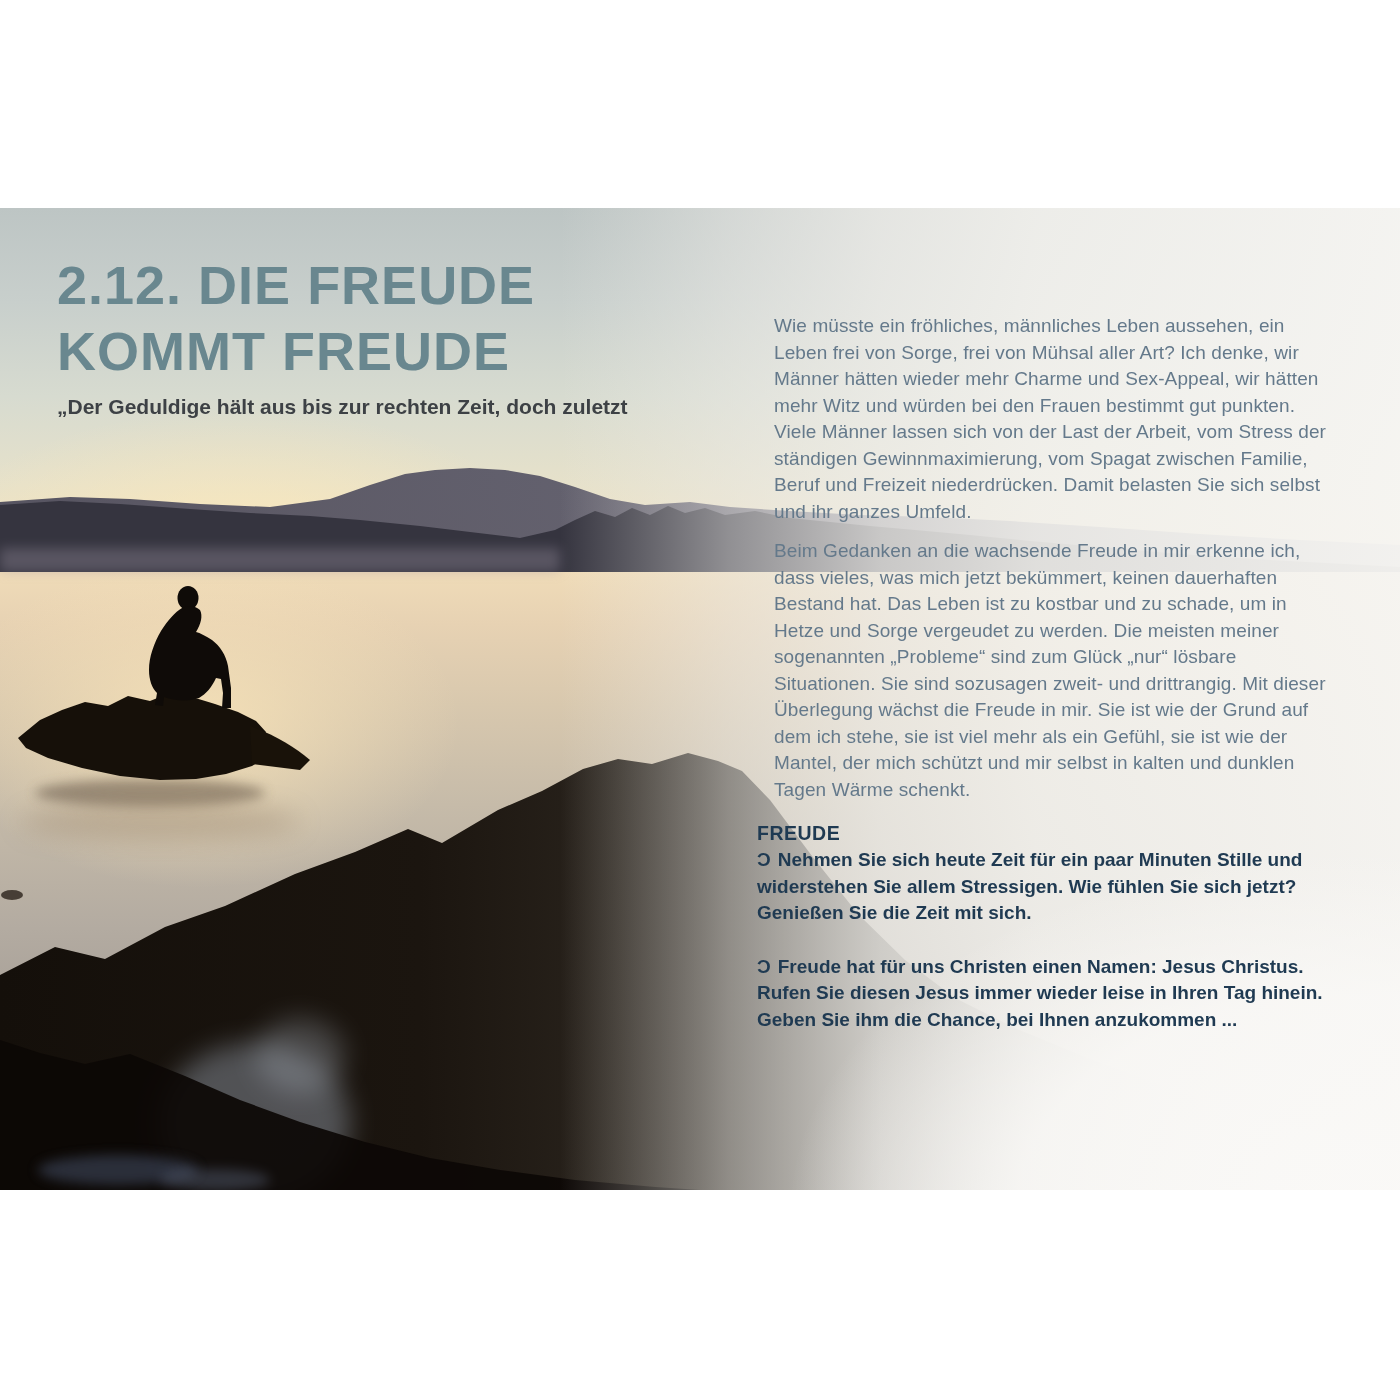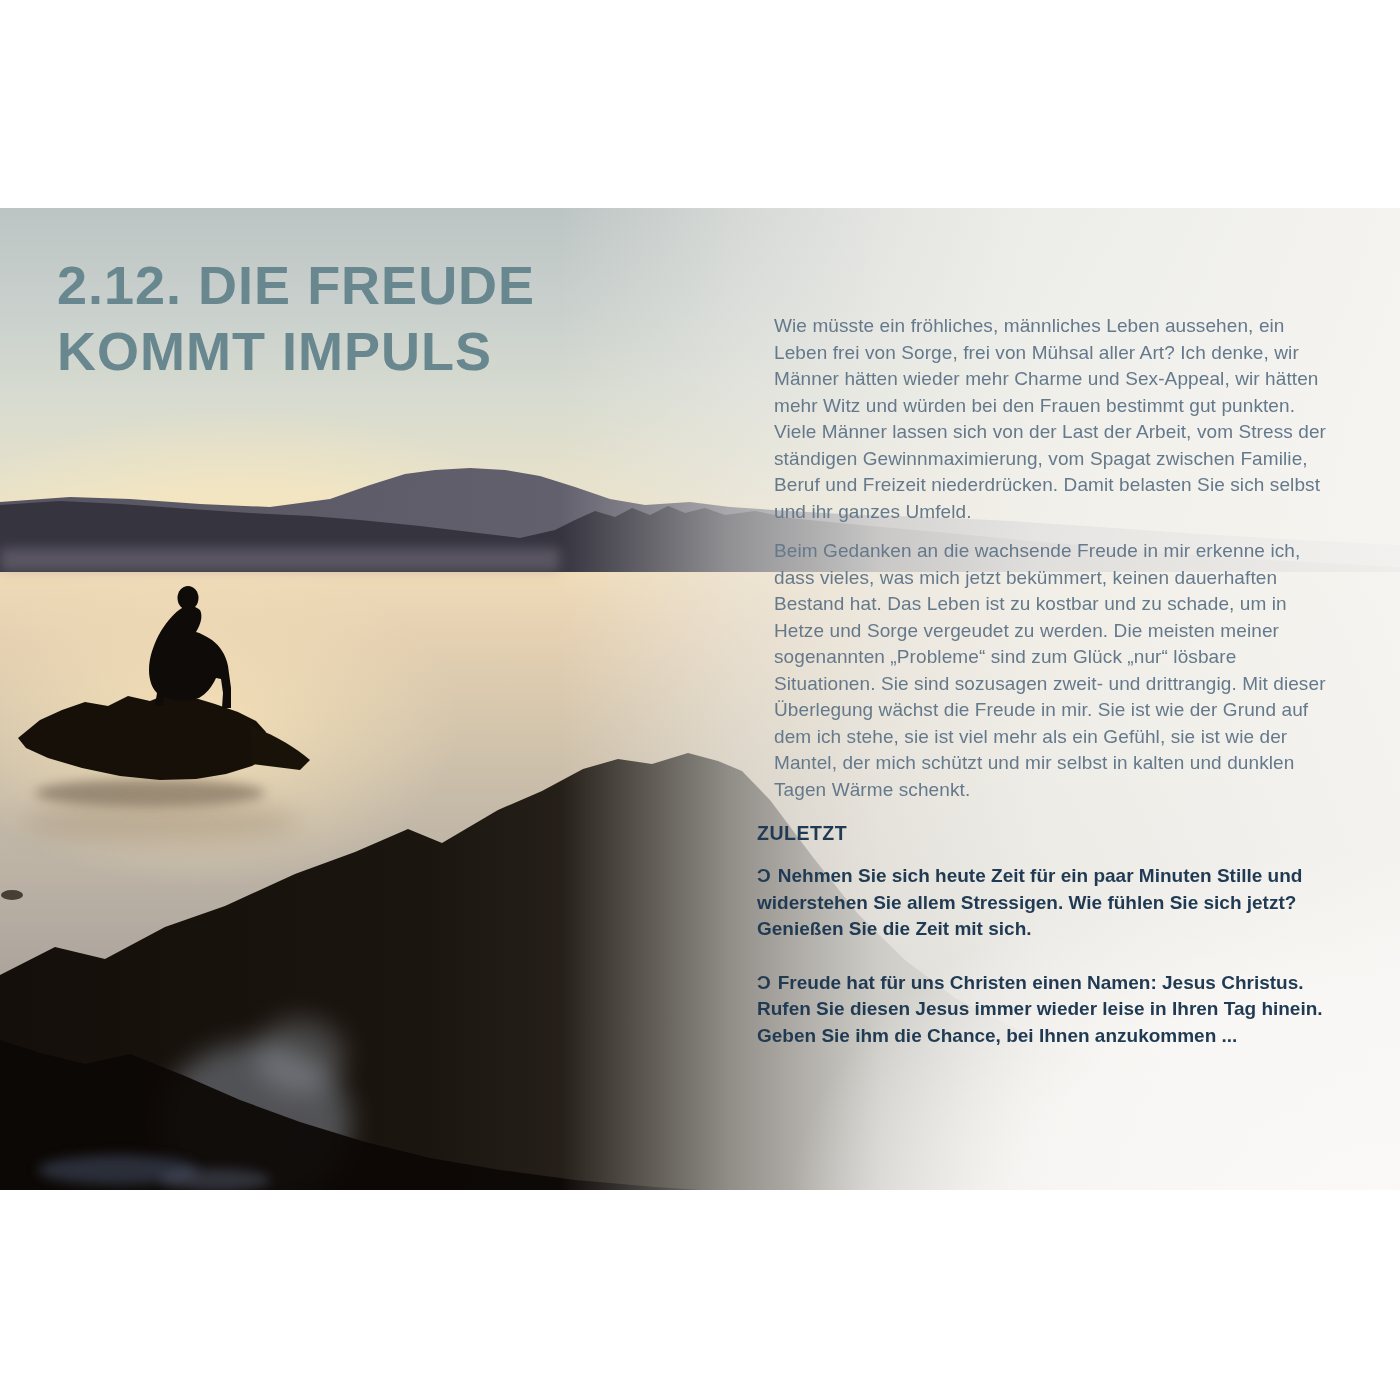--- a/index.html
+++ b/index.html
@@ -28,21 +28,21 @@
   .title-block{position:absolute;left:57px;top:252px;z-index:5;}
   .title{margin:0;font-size:54px;line-height:66px;font-weight:bold;color:#69878f;letter-spacing:1px;}
   .t-line{display:block;white-space:nowrap;}
   .subtitle{margin:8px 0 0;font-size:21px;line-height:29px;font-weight:bold;color:#3d4145;}
   .s-line{display:block;white-space:nowrap;}
 
   
   .text-column{position:absolute;left:757px;top:313px;width:592px;z-index:5;}
   .para{margin:0 17px 13px;font-size:19px;line-height:26.5px;color:#64798b;letter-spacing:.1px;}
   .impuls-heading{margin:17px 0 0;font-size:19.5px;line-height:27px;font-weight:bold;color:#1f3a52;letter-spacing:.5px;}
-  .impulse{margin:16px 0 27px;font-size:19px;line-height:26.5px;font-weight:bold;color:#1f3a52;}
+  .impulse{margin:0 0 27px;font-size:19px;line-height:26.5px;font-weight:bold;color:#1f3a52;}
   .bullet{margin-right:7px;}
 </style>
 </head>
 <body>
 
 <div class="page">
 
   <div class="photo" aria-label="sunset-coast-silhouette-photo">
     <div class="sky"></div>
     <div class="sun-glow"></div>
@@ -103,31 +103,32 @@
       <ellipse cx="215" cy="972" rx="55" ry="11" fill="#6d7a95" opacity="0.35" filter="url(#soft)"></ellipse>
     </svg>
 
     <div class="wash-right"></div>
     <div class="wash-corner"></div>
   </div>
 
   <header class="title-block">
     <h1 class="title">
       <span class="t-line">2.12. DIE FREUDE</span>
-      <span class="t-line">KOMMT IMPULS</span>
+      <span class="t-line">KOMMT FREUDE</span>
     </h1>
     <p class="subtitle">
+      <span class="s-line">„Der Geduldige hält aus bis zur rechten Zeit, doch zuletzt</span>
     </p>
   </header>
 
   <main class="text-column">
     <p class="para">Wie müsste ein fröhliches, männliches Leben aussehen, ein Leben frei von Sorge, frei von Mühsal aller Art? Ich denke, wir Männer hätten wieder mehr Charme und Sex-Appeal, wir hätten mehr Witz und würden bei den Frauen bestimmt gut punkten. Viele Männer lassen sich von der Last der Arbeit, vom Stress der ständigen Gewinnmaximierung, vom Spagat zwischen Familie, Beruf und Freizeit niederdrücken. Damit belasten Sie sich selbst und ihr ganzes Umfeld.</p>
     <p class="para">Beim Gedanken an die wachsende Freude in mir erkenne ich, dass vieles, was mich jetzt bekümmert, keinen dauerhaften Bestand hat. Das Leben ist zu kostbar und zu schade, um in Hetze und Sorge vergeudet zu werden. Die meisten meiner sogenannten „Probleme“ sind zum Glück „nur“ lösbare Situationen. Sie sind sozusagen zweit- und drittrangig. Mit dieser Überlegung wächst die Freude in mir. Sie ist wie der Grund auf dem ich stehe, sie ist viel mehr als ein Gefühl, sie ist wie der Mantel, der mich schützt und mir selbst in kalten und dunklen Tagen Wärme schenkt.</p>
 
-    <h2 class="impuls-heading">ZULETZT</h2>
+    <h2 class="impuls-heading">FREUDE</h2>
 
     <p class="impulse">
       <span class="bullet">Ɔ</span><span>Nehmen Sie sich heute Zeit für ein paar Minuten Stille und widerstehen Sie allem Stressigen. Wie fühlen Sie sich jetzt? Genießen Sie die Zeit mit sich.</span>
     </p>
     <p class="impulse">
       <span class="bullet">Ɔ</span><span>Freude hat für uns Christen einen Namen: Jesus Christus. Rufen Sie diesen Jesus immer wieder leise in Ihren Tag hinein. Geben Sie ihm die Chance, bei Ihnen anzukommen ...</span>
     </p>
   </main>
 
 </div>

